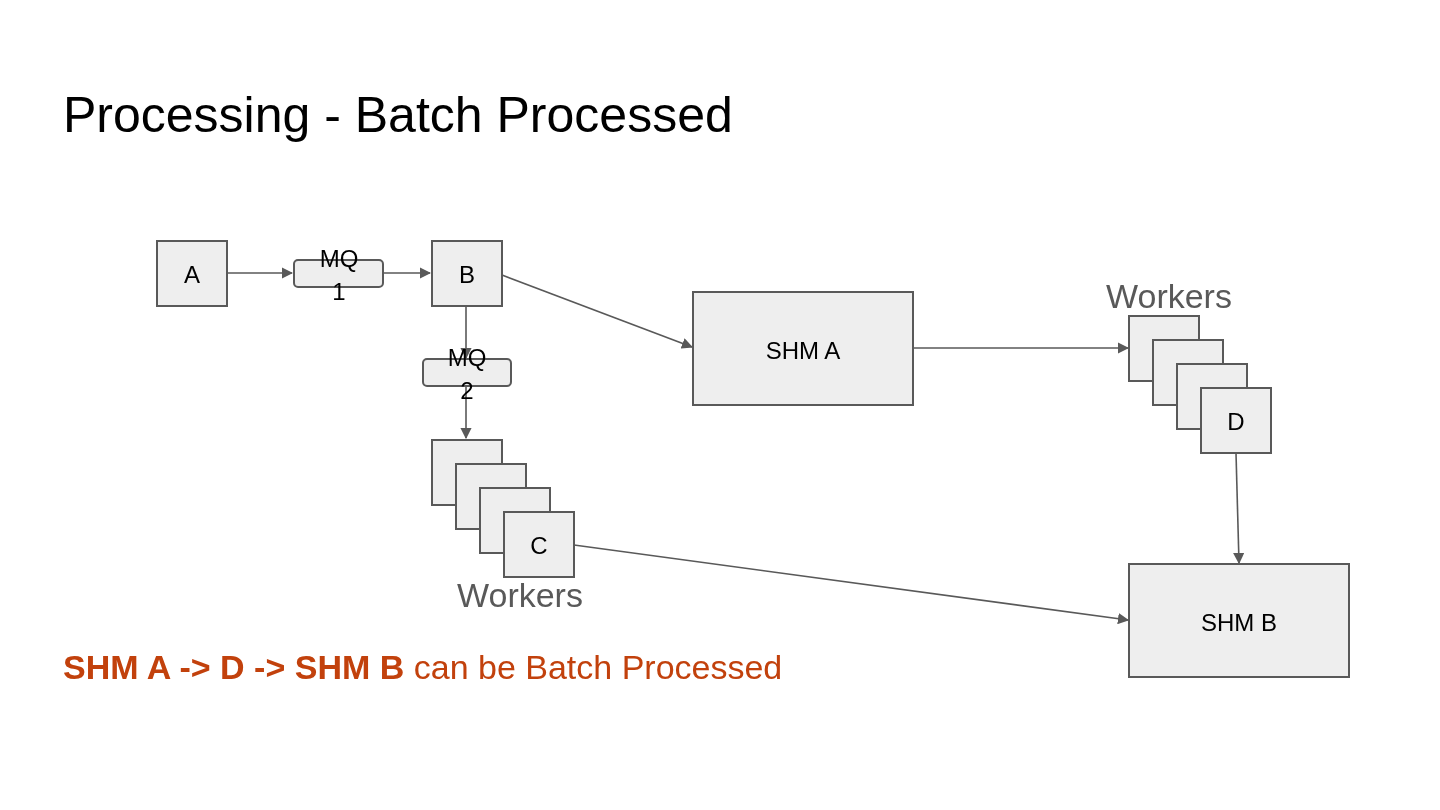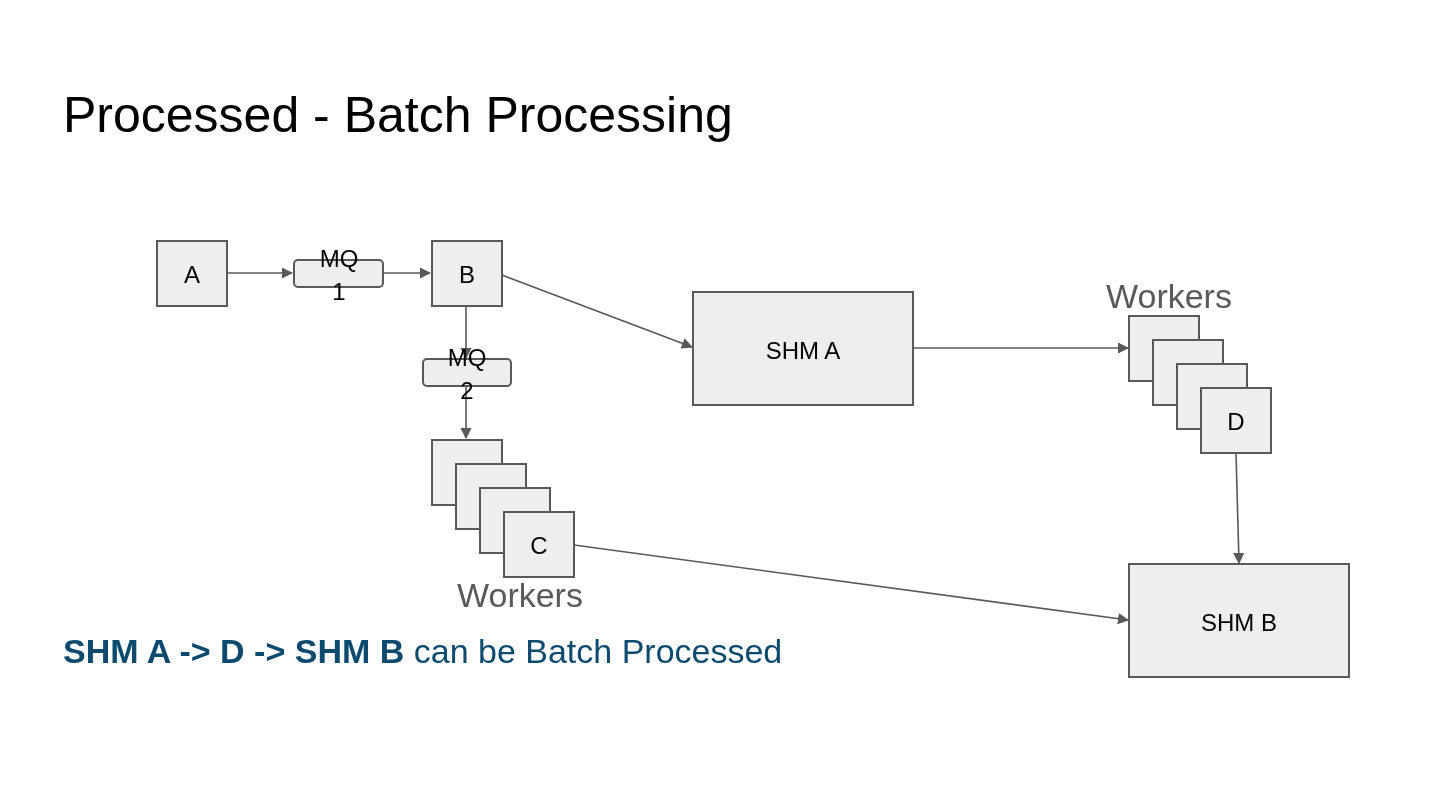--- a/index.html
+++ b/index.html
@@ -1,29 +1,29 @@
 <!DOCTYPE html>
 <html><head>
   <meta charset="utf-8">
   <style>
     html, body { margin: 0; padding: 0; background: #ffffff; }
     body { width: 1440px; height: 810px; position: relative; overflow: hidden; font-family: "Liberation Sans", sans-serif; }
     .title { position: absolute; left: 63px; top: 86px; font-size: 50px; color: #000000; font-weight: normal; white-space: nowrap; }
-    .footer { position: absolute; left: 63px; top: 632px; font-size: 34px; color: #0c4a6e; white-space: nowrap; }
+    .footer { position: absolute; left: 63px; top: 648px; font-size: 34px; color: #c2410c; white-space: nowrap; }
     .footer b { font-weight: bold; }
     svg.diagram { position: absolute; left: 0; top: 0; }
     .box { fill: #eeeeee; stroke: #595959; stroke-width: 2; }
     .lbl { font-family: "Liberation Sans", sans-serif; fill: #000000; text-anchor: middle; dominant-baseline: central; }
     .wlbl { font-family: "Liberation Sans", sans-serif; fill: #595959; font-size: 34px; }
     .edge { stroke: #595959; stroke-width: 1.6; fill: none; }
   </style>
 </head>
 <body>
 
-<div class="title">Processed - Batch Processing</div>
+<div class="title">Processing - Batch Processed</div>
 
 <svg class="diagram" width="1440" height="810" viewBox="0 0 1440 810">
   <defs>
     <marker id="arrow" viewBox="0 0 10 10" refX="9" refY="5" markerWidth="7" markerHeight="7" orient="auto-start-reverse">
       <path d="M0,0 L10,5 L0,10 z" fill="#595959"></path>
     </marker>
   </defs>
 
   <line class="edge" x1="227" y1="273" x2="292" y2="273" marker-end="url(#arrow)"></line>
   <line class="edge" x1="383" y1="273" x2="430" y2="273" marker-end="url(#arrow)"></line>

